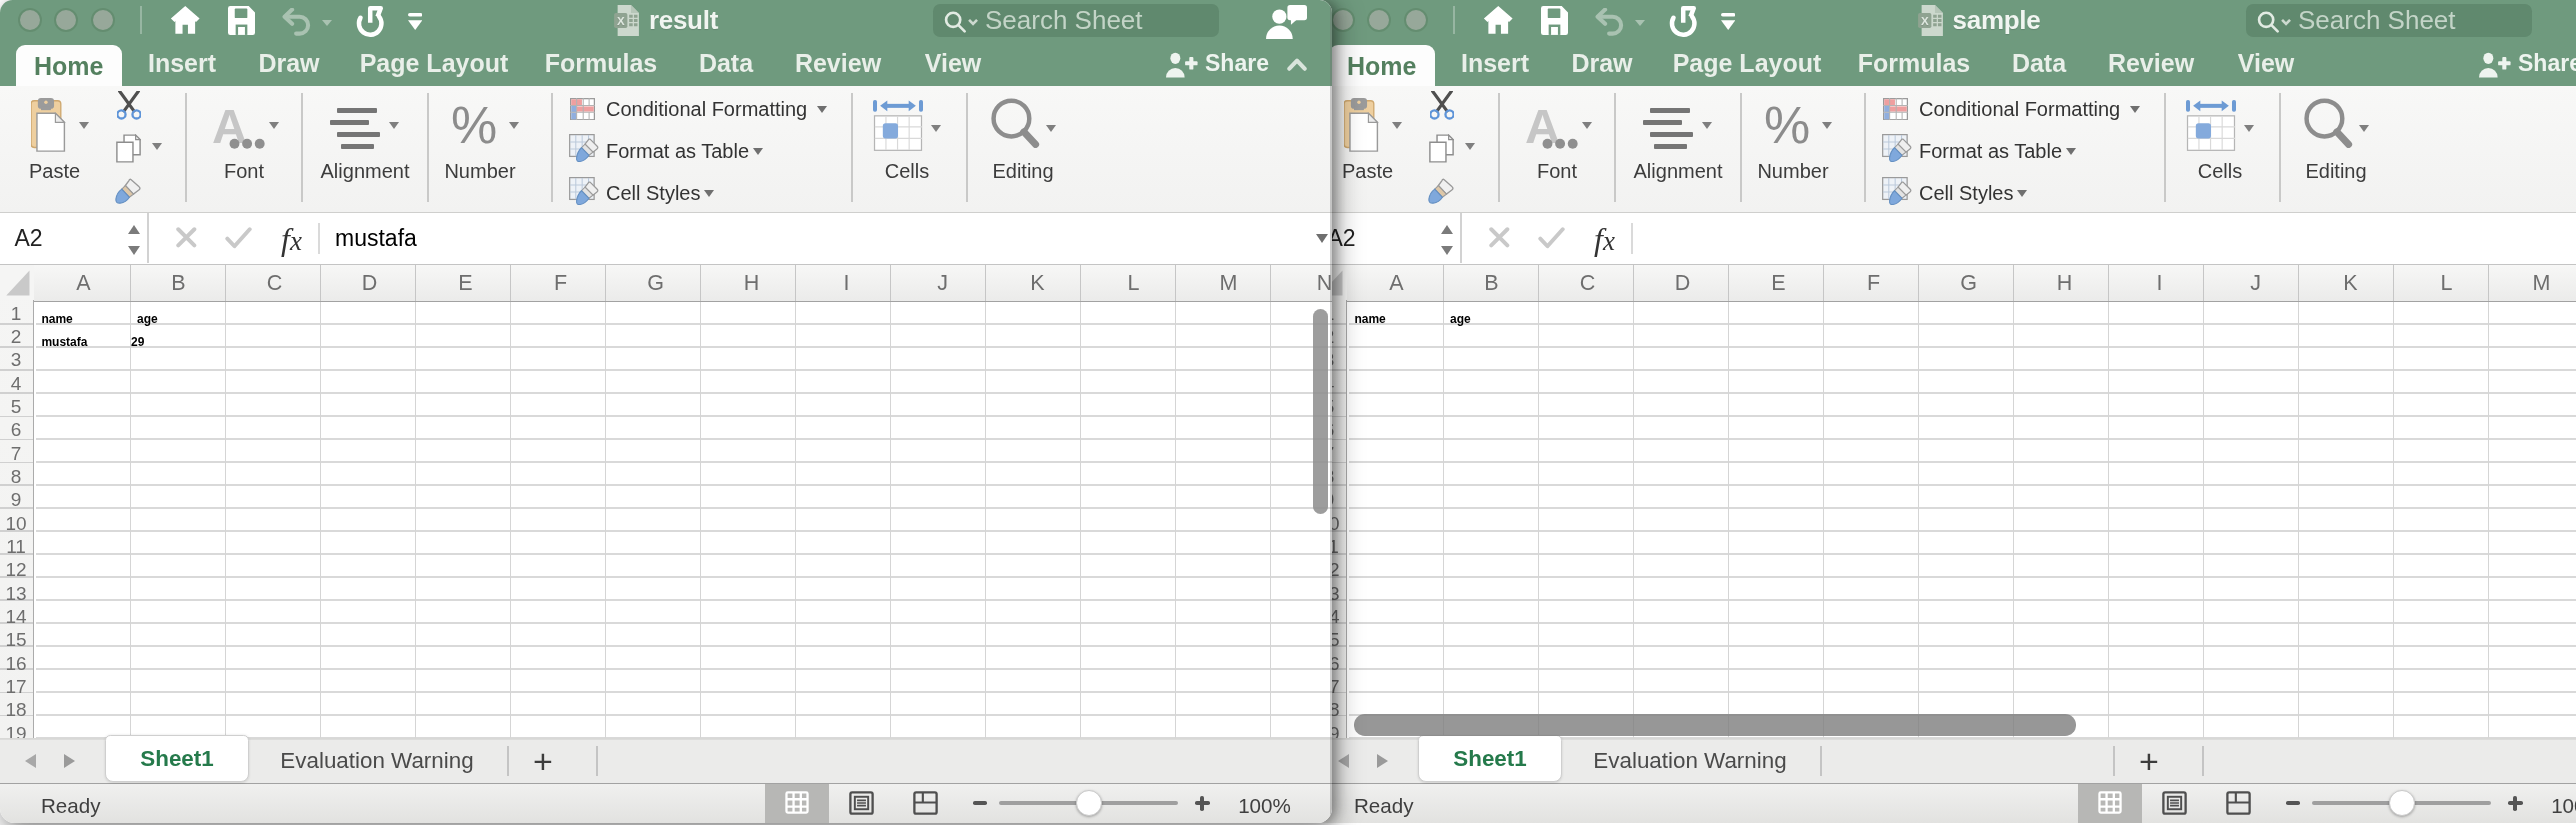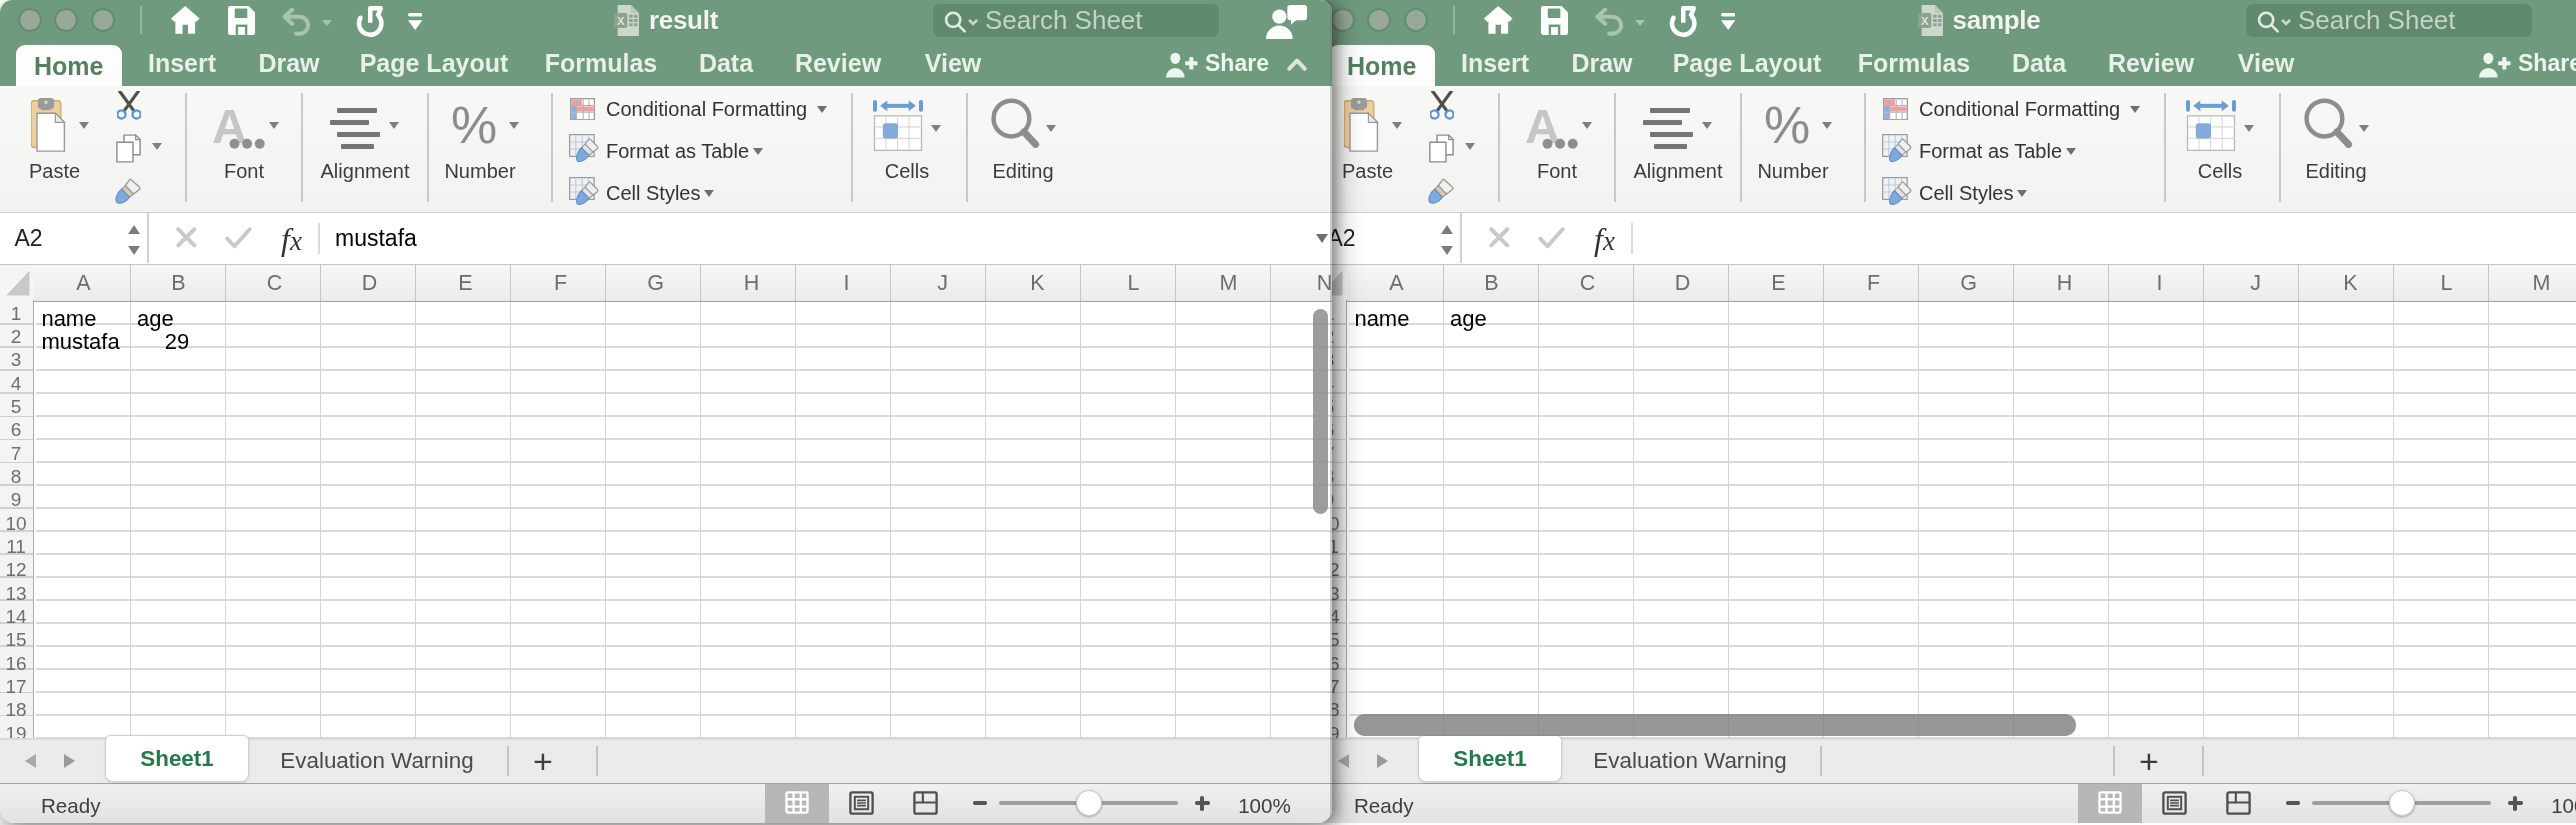--- a/index.html
+++ b/index.html
@@ -45,22 +45,22 @@
 .rhead { position:absolute; left:0; top:0; width:34px; height:473px;
   background:#f4f4f3; border-right:1.8px solid #ababab;
   background-image:repeating-linear-gradient(to bottom, transparent 0, transparent 21.5px, #d0d0d0 21.5px, #d0d0d0 23px), linear-gradient(#f5f5f4,#f2f2f1);
   background-position:0 37px, 0 0; }
 .rh { position:absolute; left:0; width:32px; height:23px; line-height:24px; text-align:center;
   font-size:19px; color:#6e6e6e; }
 .corner { position:absolute; left:0; top:0; width:34px; height:35px; background:#f5f5f4; }
 .cells { position:absolute; left:36px; top:37px; right:0; height:436px;
   background-image:repeating-linear-gradient(to right, transparent 0, transparent 94px, #d5d5d5 94px, #d5d5d5 95px),
   repeating-linear-gradient(to bottom, transparent 0, transparent 21.5px, #d9d9d9 21.5px, #d9d9d9 23px); }
-.cell { position:absolute; height:23px; line-height:24px; font-size:22px; color:#000; white-space:nowrap; }
-.cell.r { text-align:center; }
+.cell { position:absolute; height:23px; line-height:24px; font-size:12px; color:#000; white-space:nowrap;font-weight:bold; }
+.cell.r { text-align:left; }
 .shbar { position:absolute; left:0; top:738px; width:100%; height:46px; background:#ebebea;
   border-bottom:1.8px solid #a2a2a2; box-shadow:inset 0 1.8px 0 #d8d8d6; }
 .stab-active { position:absolute; left:105px; top:-2.7px; width:144px; height:47px; background:#fff;
   border:1.3px solid #cfcfcf; border-radius:5.4px 5.4px 8px 8px; text-align:center; line-height:45px;
   font-size:22.4px; font-weight:bold; color:#257a4b; box-shadow:0 0.9px 2.7px rgba(0,0,0,.12); }
 .stab { position:absolute; top:0; height:46px; text-align:center; line-height:46px;
   font-size:22.4px; color:#4a4a4a; }
 .stab.plus { font-size:34px; font-weight:400; color:#3c3c3c; line-height:46px; }
 .ssep { position:absolute; top:8px; width:1.8px; height:30px; background:#c4c4c4; }
 .status { position:absolute; left:0; top:784px; width:100%; height:39px;

